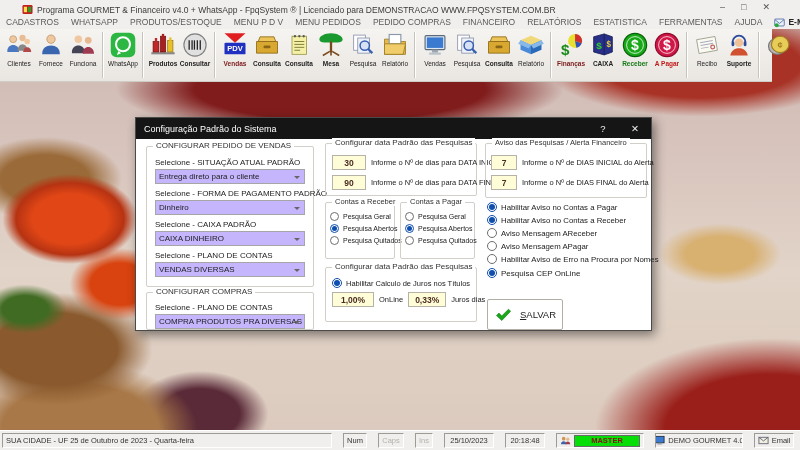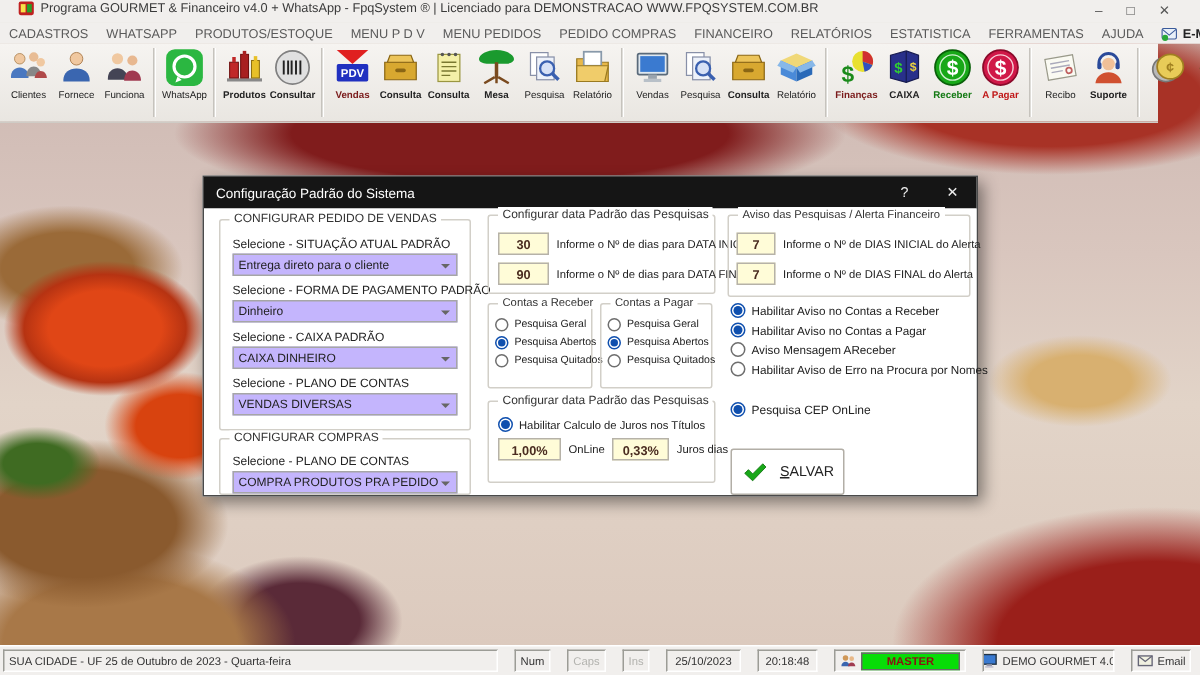--- a/index.html
+++ b/index.html
@@ -1,21 +1,21 @@
 <!DOCTYPE html>
 <html><head>
 <meta charset="utf-8">
 <style>
   html,body{margin:0;padding:0}
   body{width:800px;height:450px;position:relative;overflow:hidden;
        font-family:"Liberation Sans",sans-serif;background:#e8e6e0;
        -webkit-font-smoothing:antialiased}
   
   .titlebar{position:absolute;left:0;top:0;width:800px;height:15px;background:#f1efed;
-            display:flex;align-items:flex-start;padding:0 12px;box-sizing:border-box;z-index:5}
+            display:flex;align-items:flex-end;padding:0 22px;box-sizing:border-box;z-index:5}
   .titlebar .icn svg{display:block}
   .title-text{font-size:8.5px;color:#3a3a3a;margin-left:4px;white-space:nowrap;overflow:hidden}
   .win-controls{margin-left:auto;display:flex;gap:16px;font-size:9px;color:#555;padding-right:8px;line-height:15px}
   .win-controls span{cursor:default}
   .menubar{position:absolute;left:0;top:15px;width:800px;height:14px;background:#f1efed;
            display:flex;align-items:center;font-size:8.5px;color:#5a5a5a;z-index:5}
   .menu-item{padding:0 6px;display:flex;align-items:center;gap:3px;white-space:nowrap}
   .menu-item.bold{font-weight:bold;color:#222}
   
   .toolbar{position:absolute;left:0;top:29px;width:772px;height:53px;z-index:4;
@@ -483,21 +483,21 @@
             <span>VENDAS DIVERSAS</span>
           </div>
         </div>
     </div>
 
     <div class="groupbox" id="gb-compras" style="left:10px;top:153px;width:168px;height:38px">
       <span class="gtitle">CONFIGURAR COMPRAS</span>
       <div class="gb-inner" style="padding-top:10px" id="compras-fields">
           <div class="dlabel">Selecione - PLANO DE CONTAS</div>
           <div class="combo">
-            <span>COMPRA PRODUTOS PRA PEDIDO</span>
+            <span>COMPRA PRODUTOS PRA DIVERSAS</span>
           </div>
         </div>
     </div>
 
     <div class="groupbox" id="gb-datas" style="left:189px;top:4px;width:152px;height:53px">
       <span class="gtitle">Configurar data Padrão das Pesquisas</span>
       <div class="gb-inner" style="padding:11px 6px 0" id="datas-rows">
           <div class="yrow">
             <span class="yfield" style="width: 34px;">30</span>
             <span class="ylabel">Informe o Nº de dias para DATA INICIAL</span>
@@ -571,29 +571,33 @@
           <div class="yrow">
             <span class="yfield" style="width: 26px;">7</span>
             <span class="ylabel">Informe o Nº de DIAS FINAL do Alerta</span>
           </div>
         </div>
     </div>
 
     <div id="alerta-options" style="position:absolute;left:351px;top:63px;width:164px;font-size:7.8px">
         <div class="radio-row">
           <span class="radio sel"></span>
-          <span>Habilitar Aviso no Contas a Receber</span>
+          <span>Habilitar Aviso no Contas a Pagar</span>
         </div>
         <div class="radio-row">
           <span class="radio sel"></span>
-          <span>Habilitar Aviso no Contas a Pagar</span>
+          <span>Habilitar Aviso no Contas a Receber</span>
         </div>
         <div class="radio-row">
           <span class="radio"></span>
           <span>Aviso Mensagem AReceber</span>
+        </div>
+        <div class="radio-row">
+          <span class="radio"></span>
+          <span>Aviso Mensagem APagar</span>
         </div>
         <div class="radio-row">
           <span class="radio"></span>
           <span>Habilitar Aviso de Erro na Procura por Nomes</span>
         </div>
       </div>
 
     <div class="radio-row" id="cep-row" style="position:absolute;left:351px;top:129px;font-size:8px">
       <span class="radio sel"></span>
       <span>Pesquisa CEP OnLine</span>

